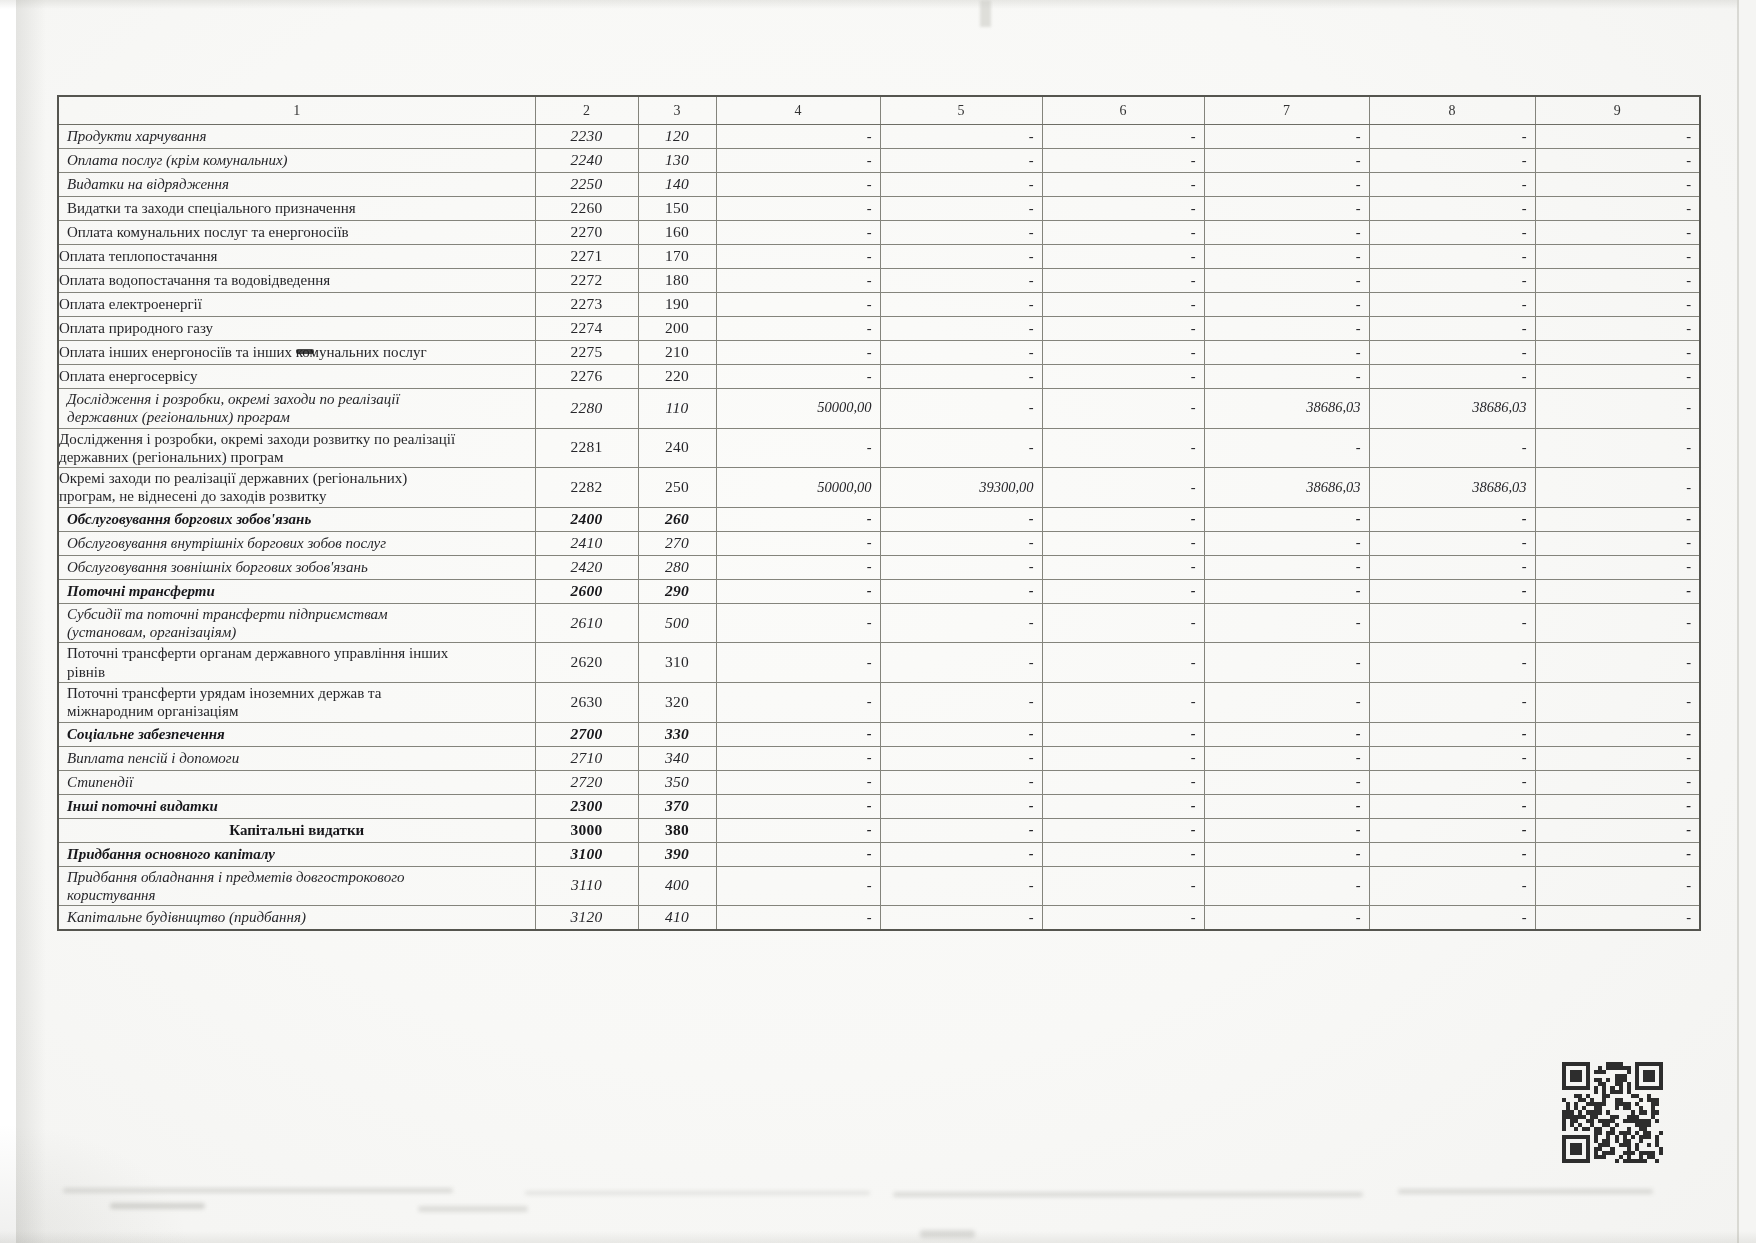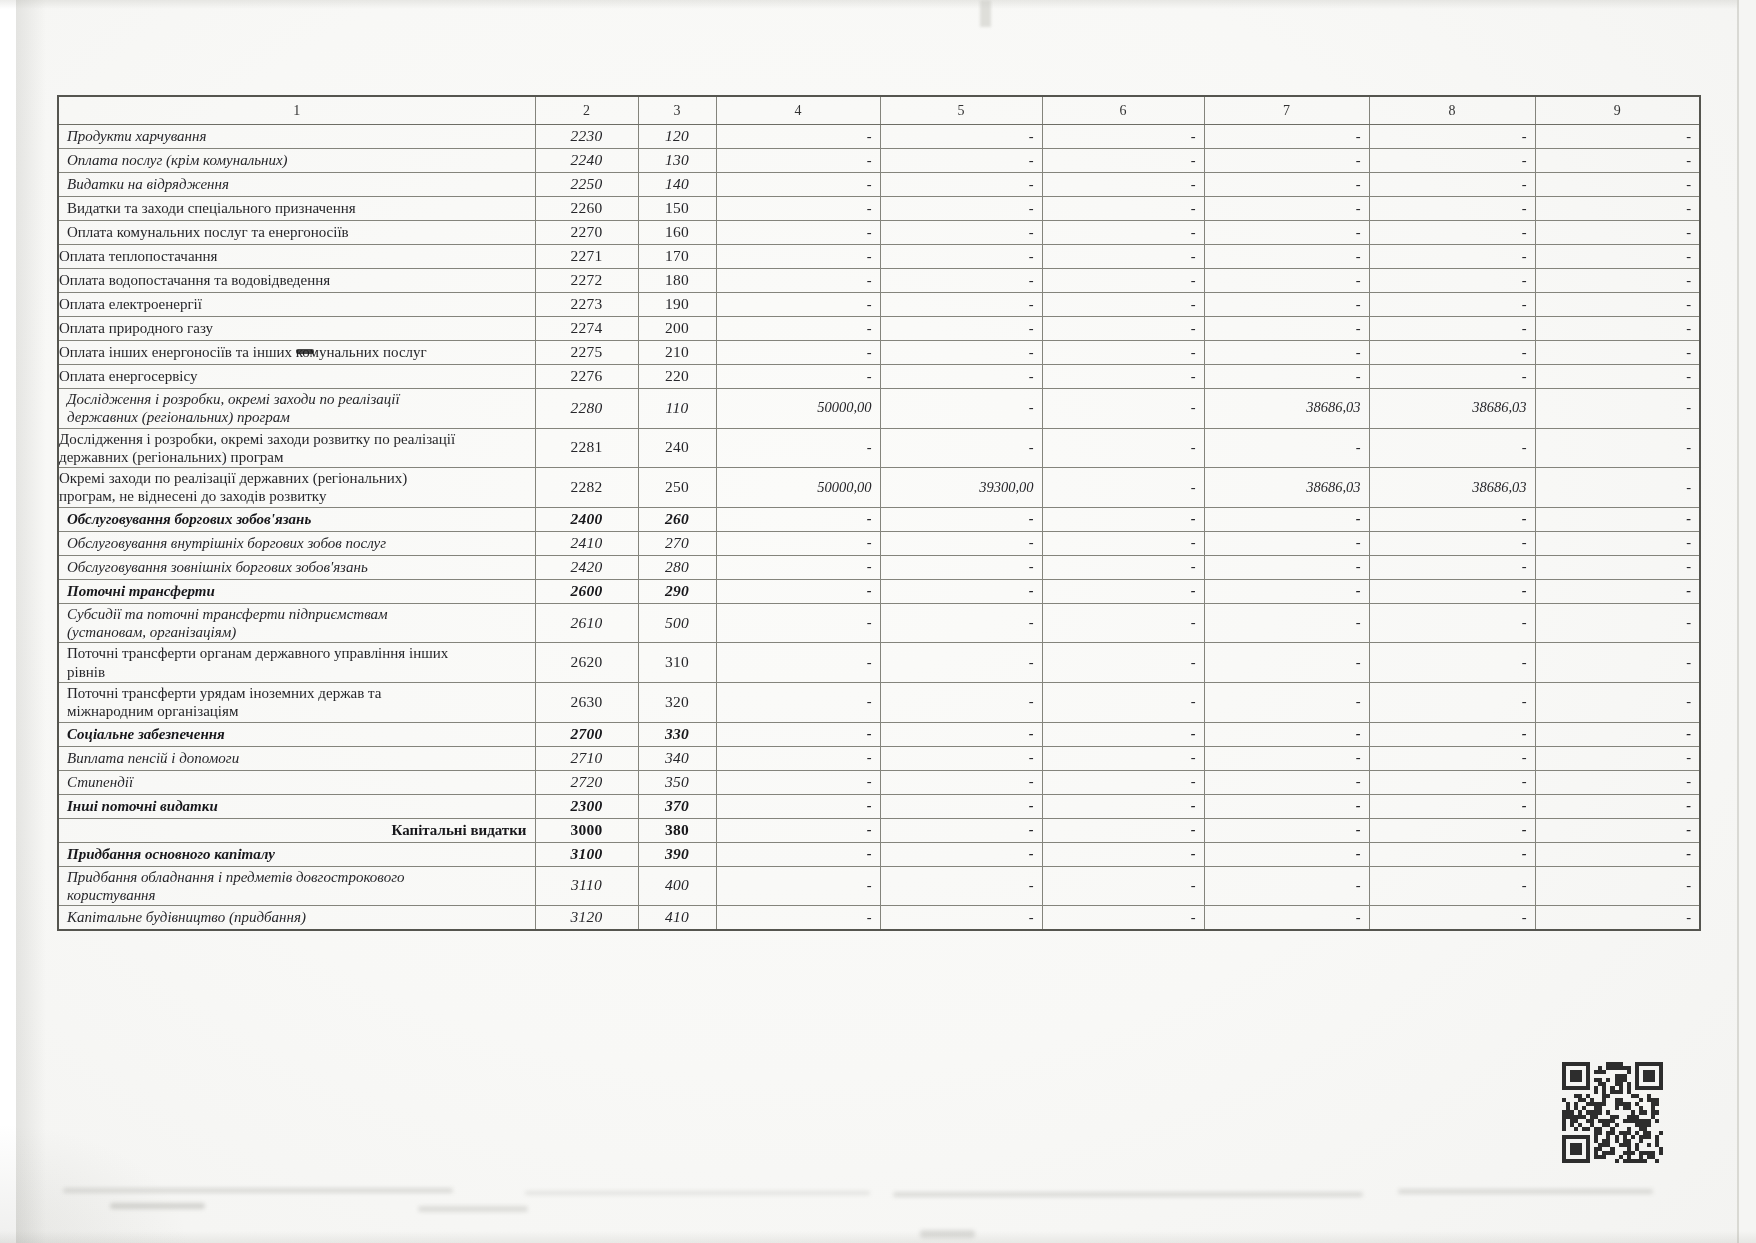--- a/index.html
+++ b/index.html
@@ -49,21 +49,21 @@
     text-align:center;border-bottom:1.5px solid #6d6d65;
   }
   tbody tr{height:24px;}
   td.label-cell{font-size:15px;text-align:left;white-space:pre-line;}
   td.code-cell{font-size:15.5px;text-align:center;letter-spacing:.3px;}
   td.value-cell{font-size:14.5px;text-align:right;font-style:italic;padding-right:9px;}
   tr.style-italic td.label-cell, tr.style-italic td.code-cell{font-style:italic;}
   tr.style-bold-italic td.label-cell, tr.style-bold-italic td.code-cell{
     font-style:italic;font-weight:bold;color:#17171b;}
   tr.style-bold-italic td.value-cell{font-weight:bold;}
-  tr.style-bold-center td.label-cell{font-weight:bold;text-align:right;font-style:normal;color:#17171b;}
+  tr.style-bold-center td.label-cell{font-weight:bold;text-align:center;font-style:normal;color:#17171b;}
   tr.style-bold-center td.code-cell{font-weight:bold;color:#17171b;font-family:Liberation Serif, serif;}
   tr.style-bold-center td.value-cell{font-weight:bold;}
   tr.indent td.label-cell{padding-left:0;}
 
   
   .qr{position:absolute;left:1562px;top:1062px;width:101px;height:101px;}
   .qr svg{width:100%;height:100%;shape-rendering:crispEdges;fill:#2d2d2d;}
 </style>
 </head>
 <body>

